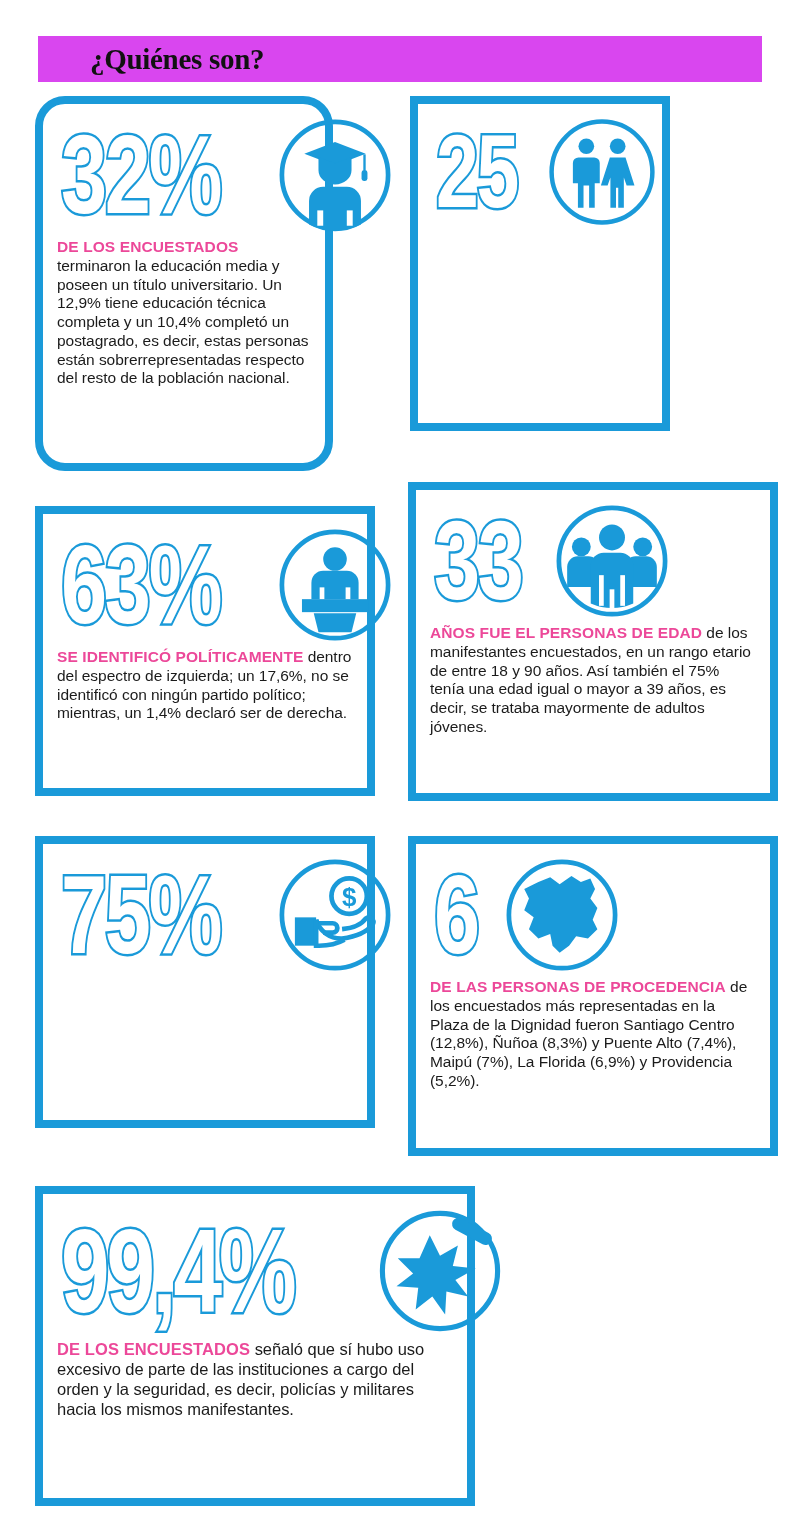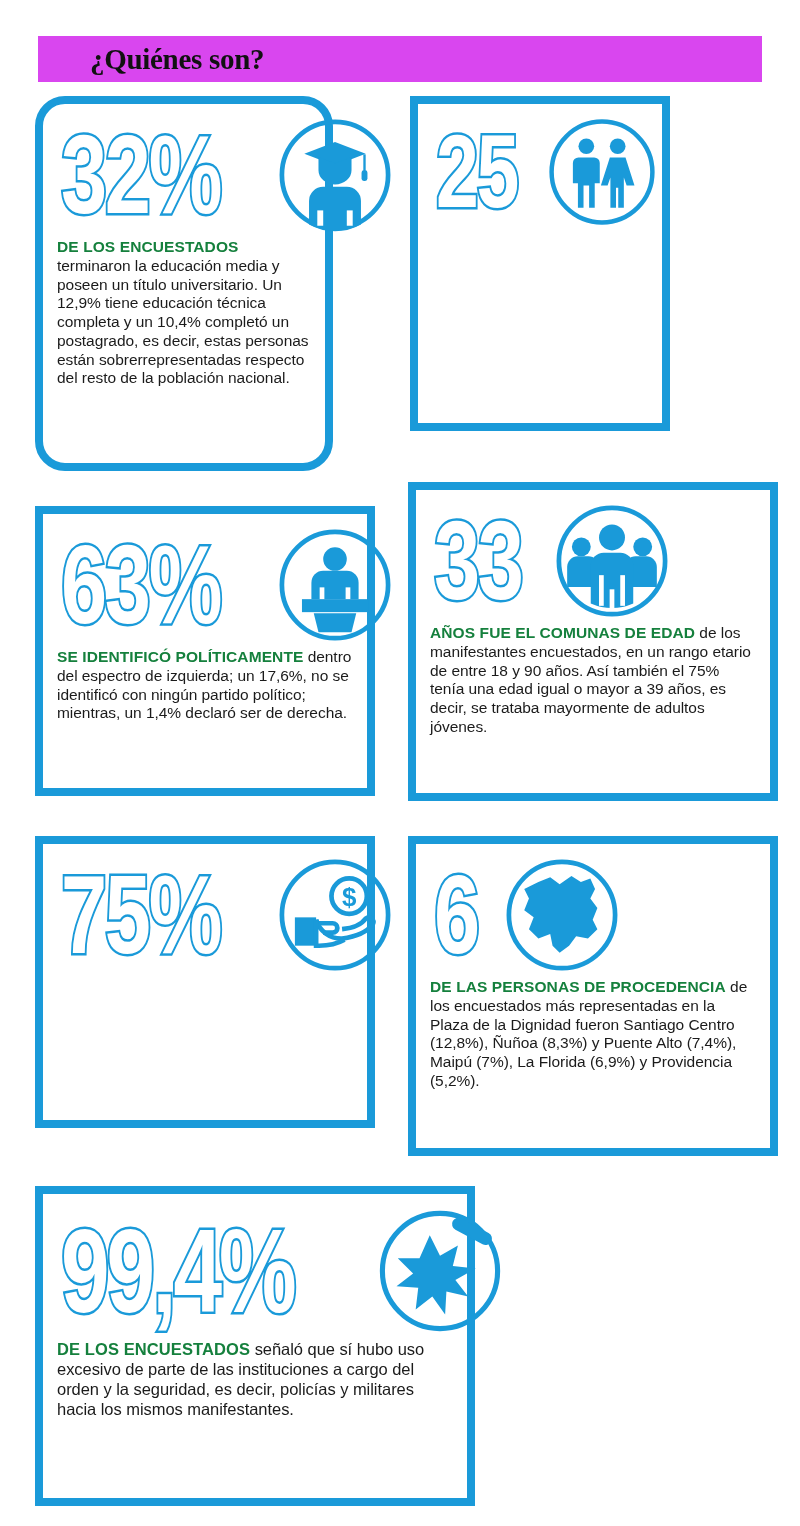--- a/index.html
+++ b/index.html
@@ -77,21 +77,21 @@
 
   
   .body-text {
     margin-top: 4px;
     font-size: 15.5px;
     line-height: 1.21;
     color: #1b1b1b;
     letter-spacing: -0.05px;
   }
   .lead {
-    color: #15803d;
+    color: #ec4899;
     font-weight: 700;
     letter-spacing: 0.1px;
     margin-top: 39px;
   }
 
   
   #card-education { left: 35px;  top: 96px;   width: 298px; height: 375px; border-radius: 30px; }
   #card-gender    { left: 410px; top: 96px;   width: 260px; height: 335px; }
   #card-politics  { left: 35px;  top: 506px;  width: 340px; height: 290px; }
   #card-age       { left: 408px; top: 482px;  width: 370px; height: 319px; }
@@ -191,21 +191,21 @@
           <path d="M61 72 L61 55 a9 9 0 0 1 9 -9 L79 46 a9 9 0 0 1 9 9 L88 72 Z" fill="#1a9ad9"></path>
           <circle cx="50" cy="30" r="11" fill="#1a9ad9"></circle>
           <path d="M32 86 L32 54 a11 11 0 0 1 11 -11 L57 43 a11 11 0 0 1 11 11 L68 86 a45 45 0 0 1 -36 0 Z" fill="#1a9ad9"></path>
           <rect x="39" y="62" width="4" height="26" fill="#ffffff"></rect>
           <rect x="57" y="62" width="4" height="26" fill="#ffffff"></rect>
           <rect x="48" y="74" width="4" height="16" fill="#ffffff"></rect>
         </svg>
       </div>
     </div>
     <div class="body-text">
-      <span class="lead">AÑOS FUE EL COMUNAS DE EDAD</span><span> de los manifestantes encuestados, en un rango etario de entre 18 y 90 años. Así también el 75% tenía una edad igual o mayor a 39 años, es decir, se trataba mayormente de adultos jóvenes.</span>
+      <span class="lead">AÑOS FUE EL PERSONAS DE EDAD</span><span> de los manifestantes encuestados, en un rango etario de entre 18 y 90 años. Así también el 75% tenía una edad igual o mayor a 39 años, es decir, se trataba mayormente de adultos jóvenes.</span>
     </div>
   </div>
 </div>
 
 <div class="card" id="card-pensions">
   <div class="card-inner">
     <div class="figrow">
       <div class="bignum">75%</div>
       <div class="iconwrap">
         <svg class="icon-circle" width="118" height="118" viewBox="0 0 100 100">

